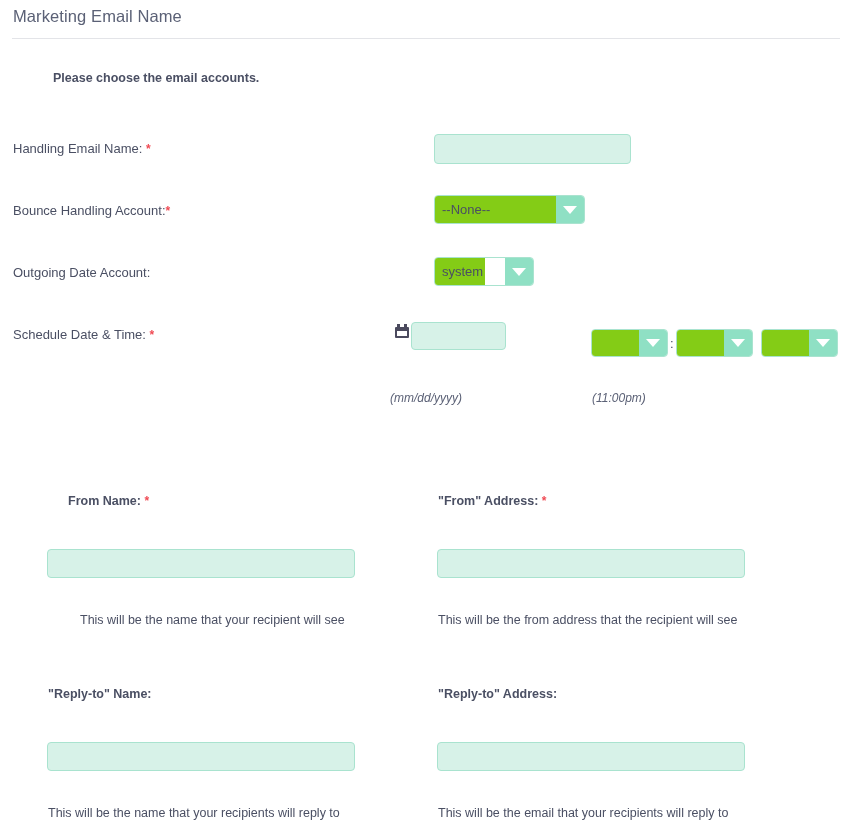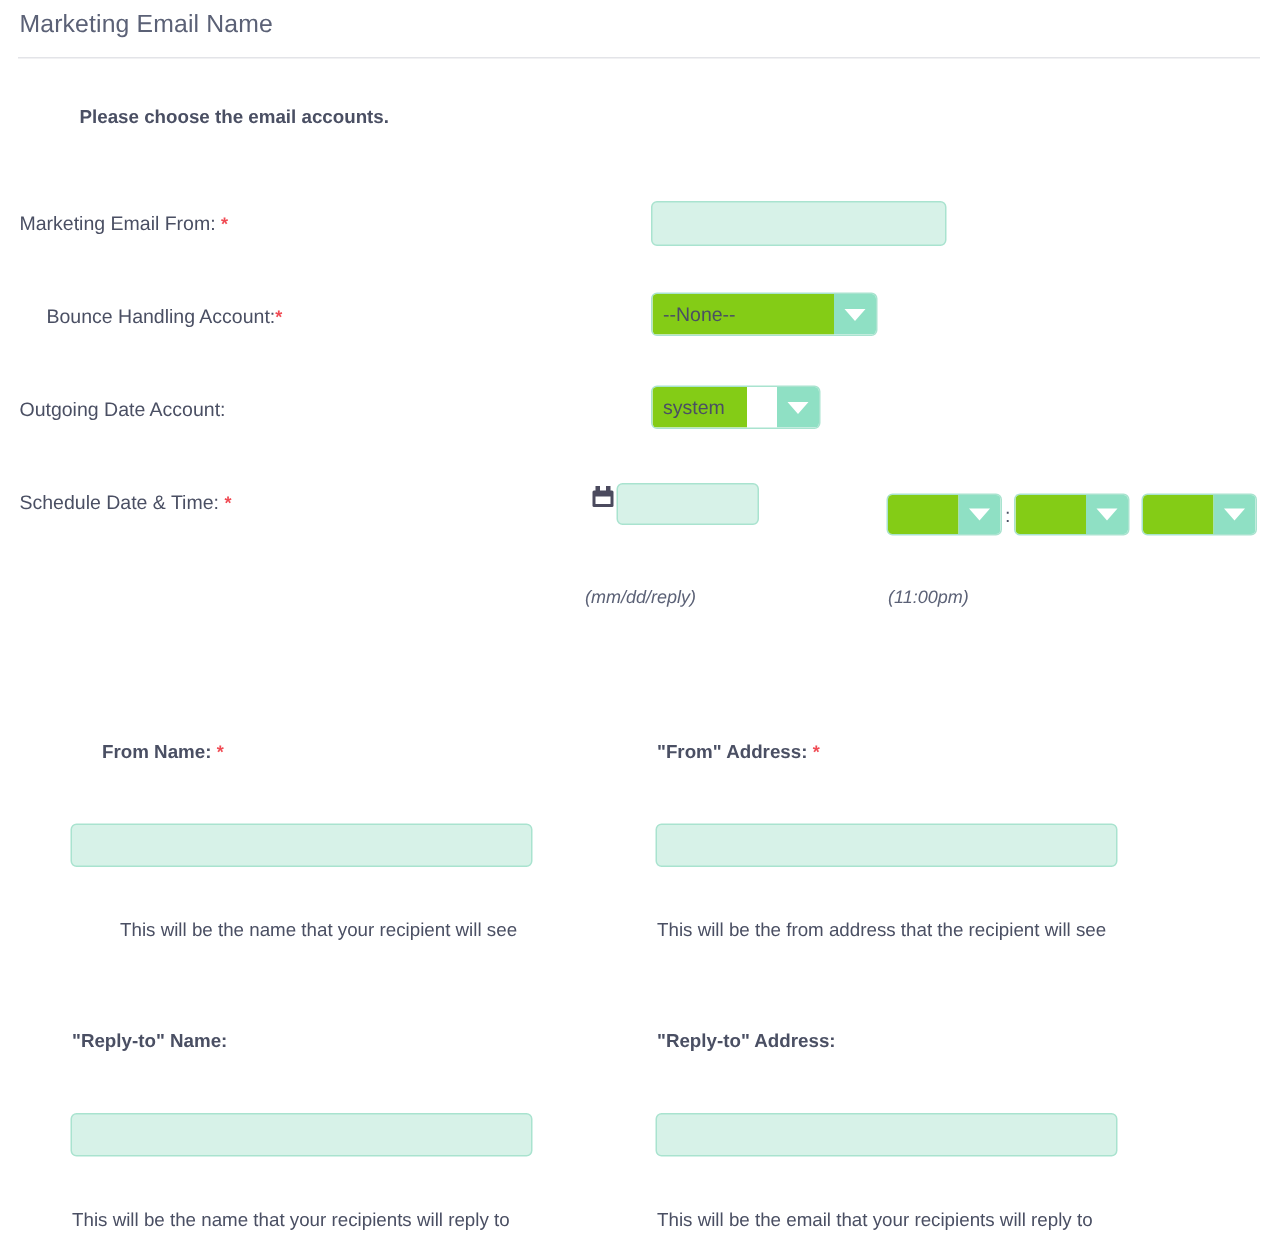--- a/index.html
+++ b/index.html
@@ -175,39 +175,39 @@
 <body>
 
 <div class="page-header">
   <div class="page-title">Marketing Email Name</div>
   <div class="header-rule"></div>
 </div>
 
 <div class="section-heading">Please choose the email accounts.</div>
 
 <div class="field-label" style="left:13px; top:141px;">
-  <span>Marketing Email From:</span>
+  <span>Handling Email Name:</span>
   <span class="req">*</span>
 </div>
 <input class="tealbox" type="text" style="left: 434px; top: 134px; width: 197px; height: 30px;" value="">
 
-<div class="field-label" style="left:31px; top:203px;">
+<div class="field-label" style="left:13px; top:203px;">
   <span>Bounce Handling Account:</span><span class="req">*</span>
 </div>
 <div class="select" style="left:434px; top:195px; width:151px; height:29px;">
   <div class="val">--None--</div>
   <div class="arrow-btn">
     <span class="caret"></span>
   </div>
 </div>
 
 <div class="field-label" style="left:13px; top:265px;">
   <span>Outgoing Date Account:</span>
 </div>
-<div class="select" style="left:434px; top:257px; width:113px; height:29px;gap:20px;">
+<div class="select" style="left:434px; top:257px; width:100px; height:29px;gap:20px;">
   <div class="val">system</div>
   <div class="arrow-btn">
     <span class="caret"></span>
   </div>
 </div>
 
 <div class="field-label" style="left:13px; top:327px;">
   <span>Schedule Date &amp; Time:</span>
   <span class="req">*</span>
 </div>
@@ -237,21 +237,21 @@
   </div>
 </div>
 
 <div class="select" style="left:761px; top:329px; width:77px; height:28px;">
   <div class="val"></div>
   <div class="arrow-btn">
     <span class="caret"></span>
   </div>
 </div>
 
-<div class="hint" style="left:390px; top:391px;">(mm/dd/reply)</div>
+<div class="hint" style="left:390px; top:391px;">(mm/dd/yyyy)</div>
 <div class="hint" style="left:592px; top:391px;text-align:right;">(11:00pm)</div>
 
 <div class="col-label" style="left:48px; top:494px;padding-left:20px;">
   <span>From Name:</span>
   <span class="req">*</span>
 </div>
 <input class="tealbox" type="text" style="left: 47px; top: 549px; width: 308px; height: 29px;" value="">
 <div class="col-help" style="left:48px; top:613px;margin-left:32px;">This will be the name that your recipient will see</div>
 
 <div class="col-label" style="left:438px; top:494px;">

